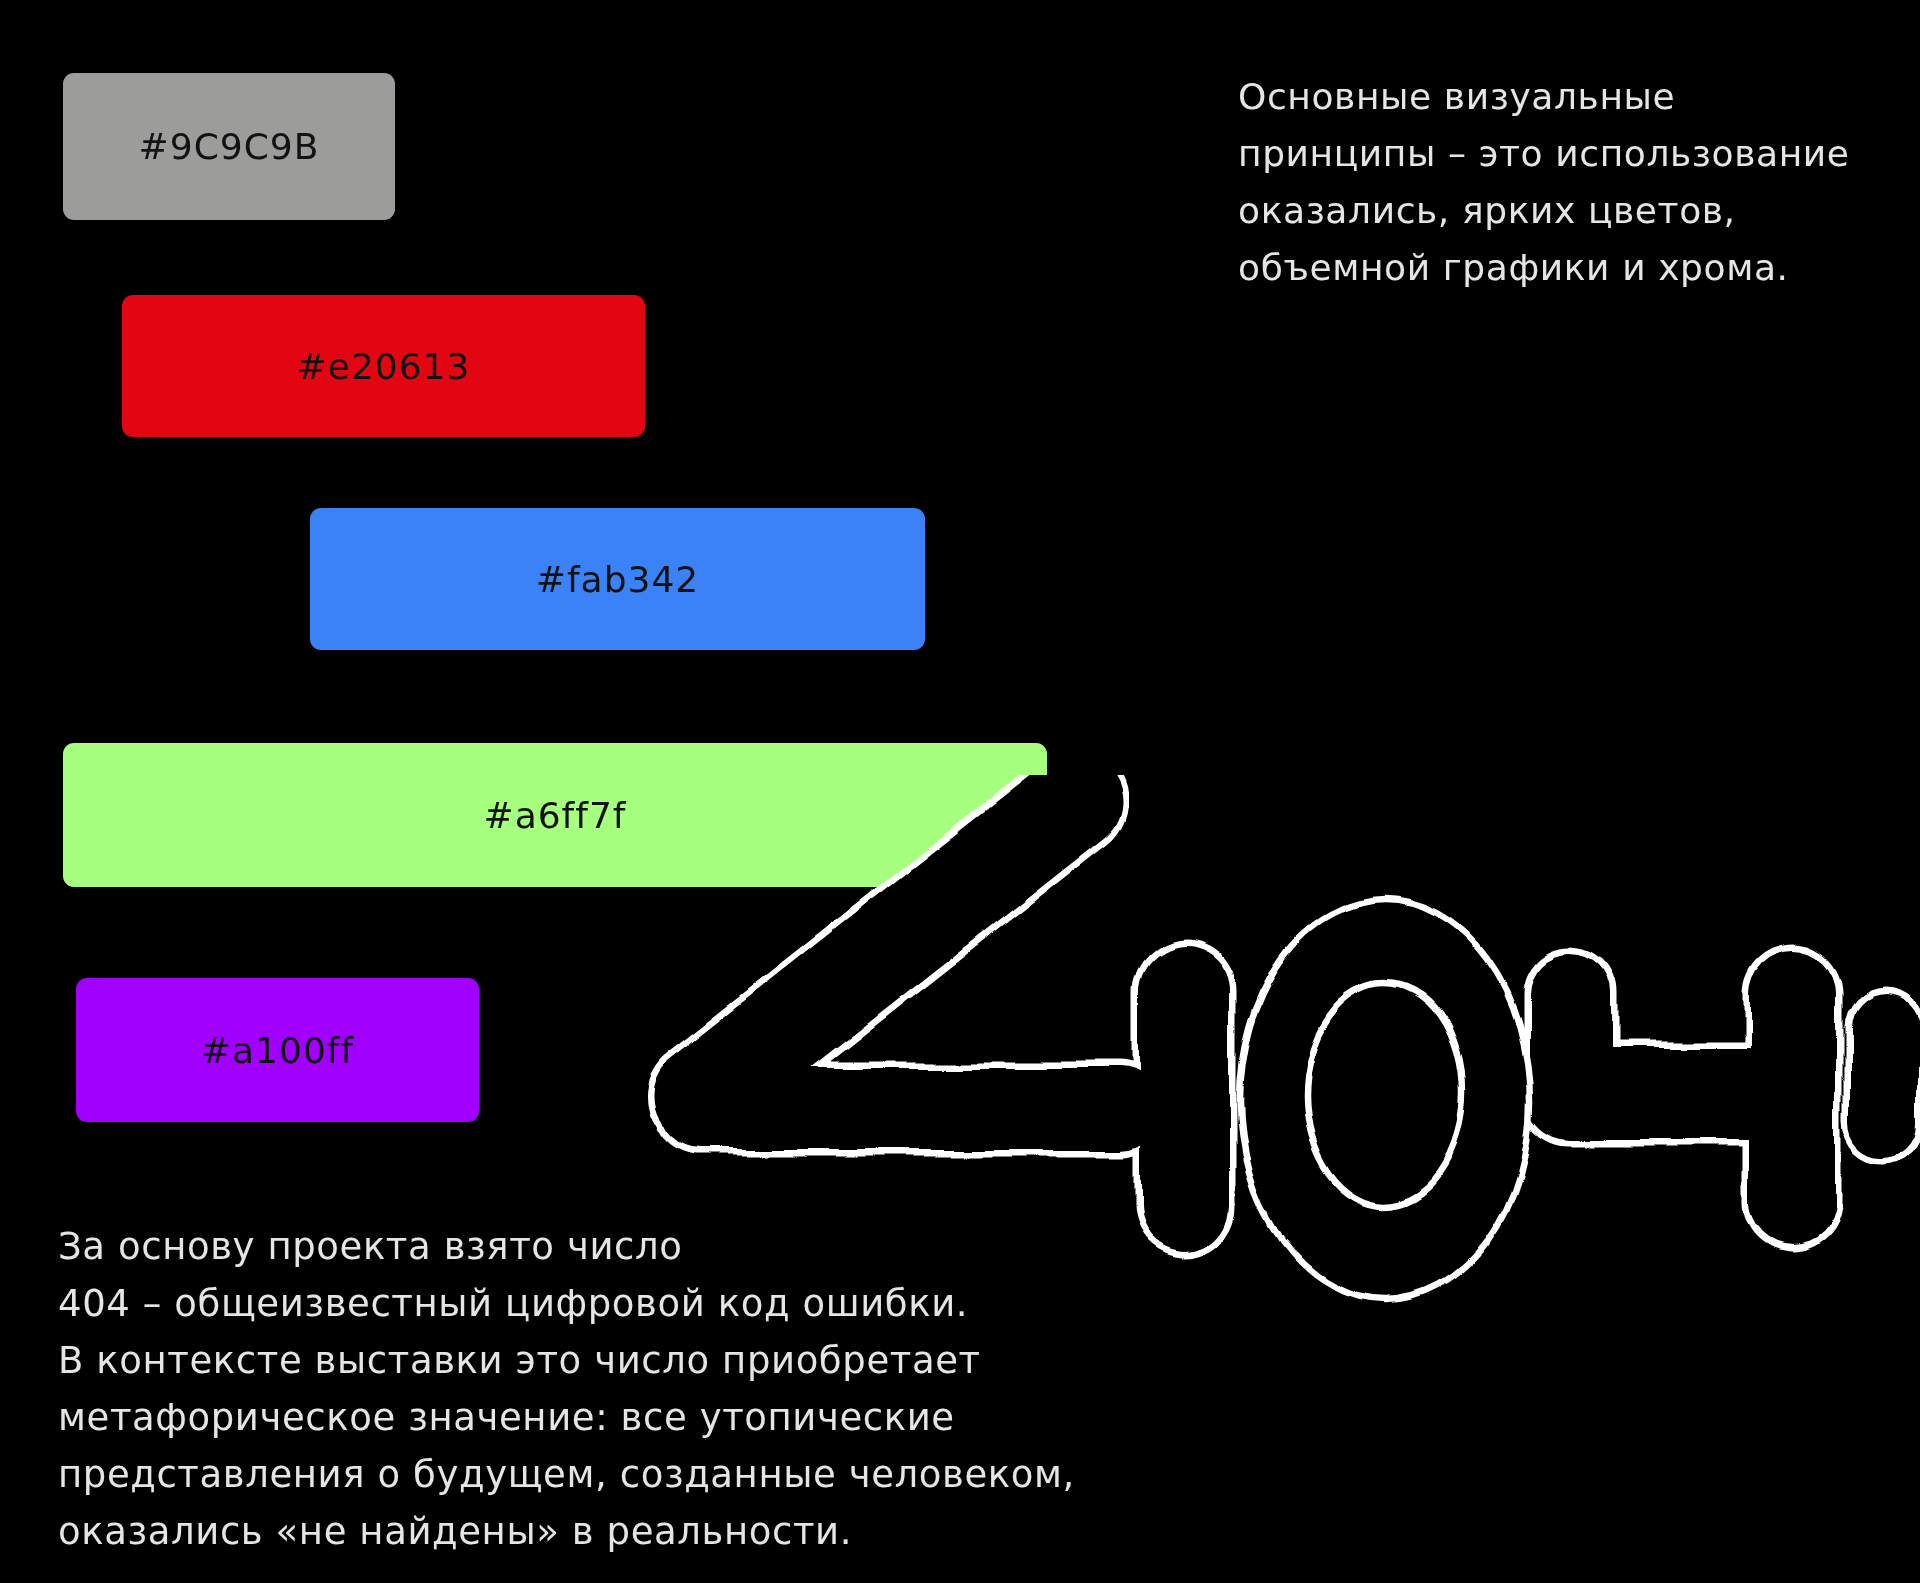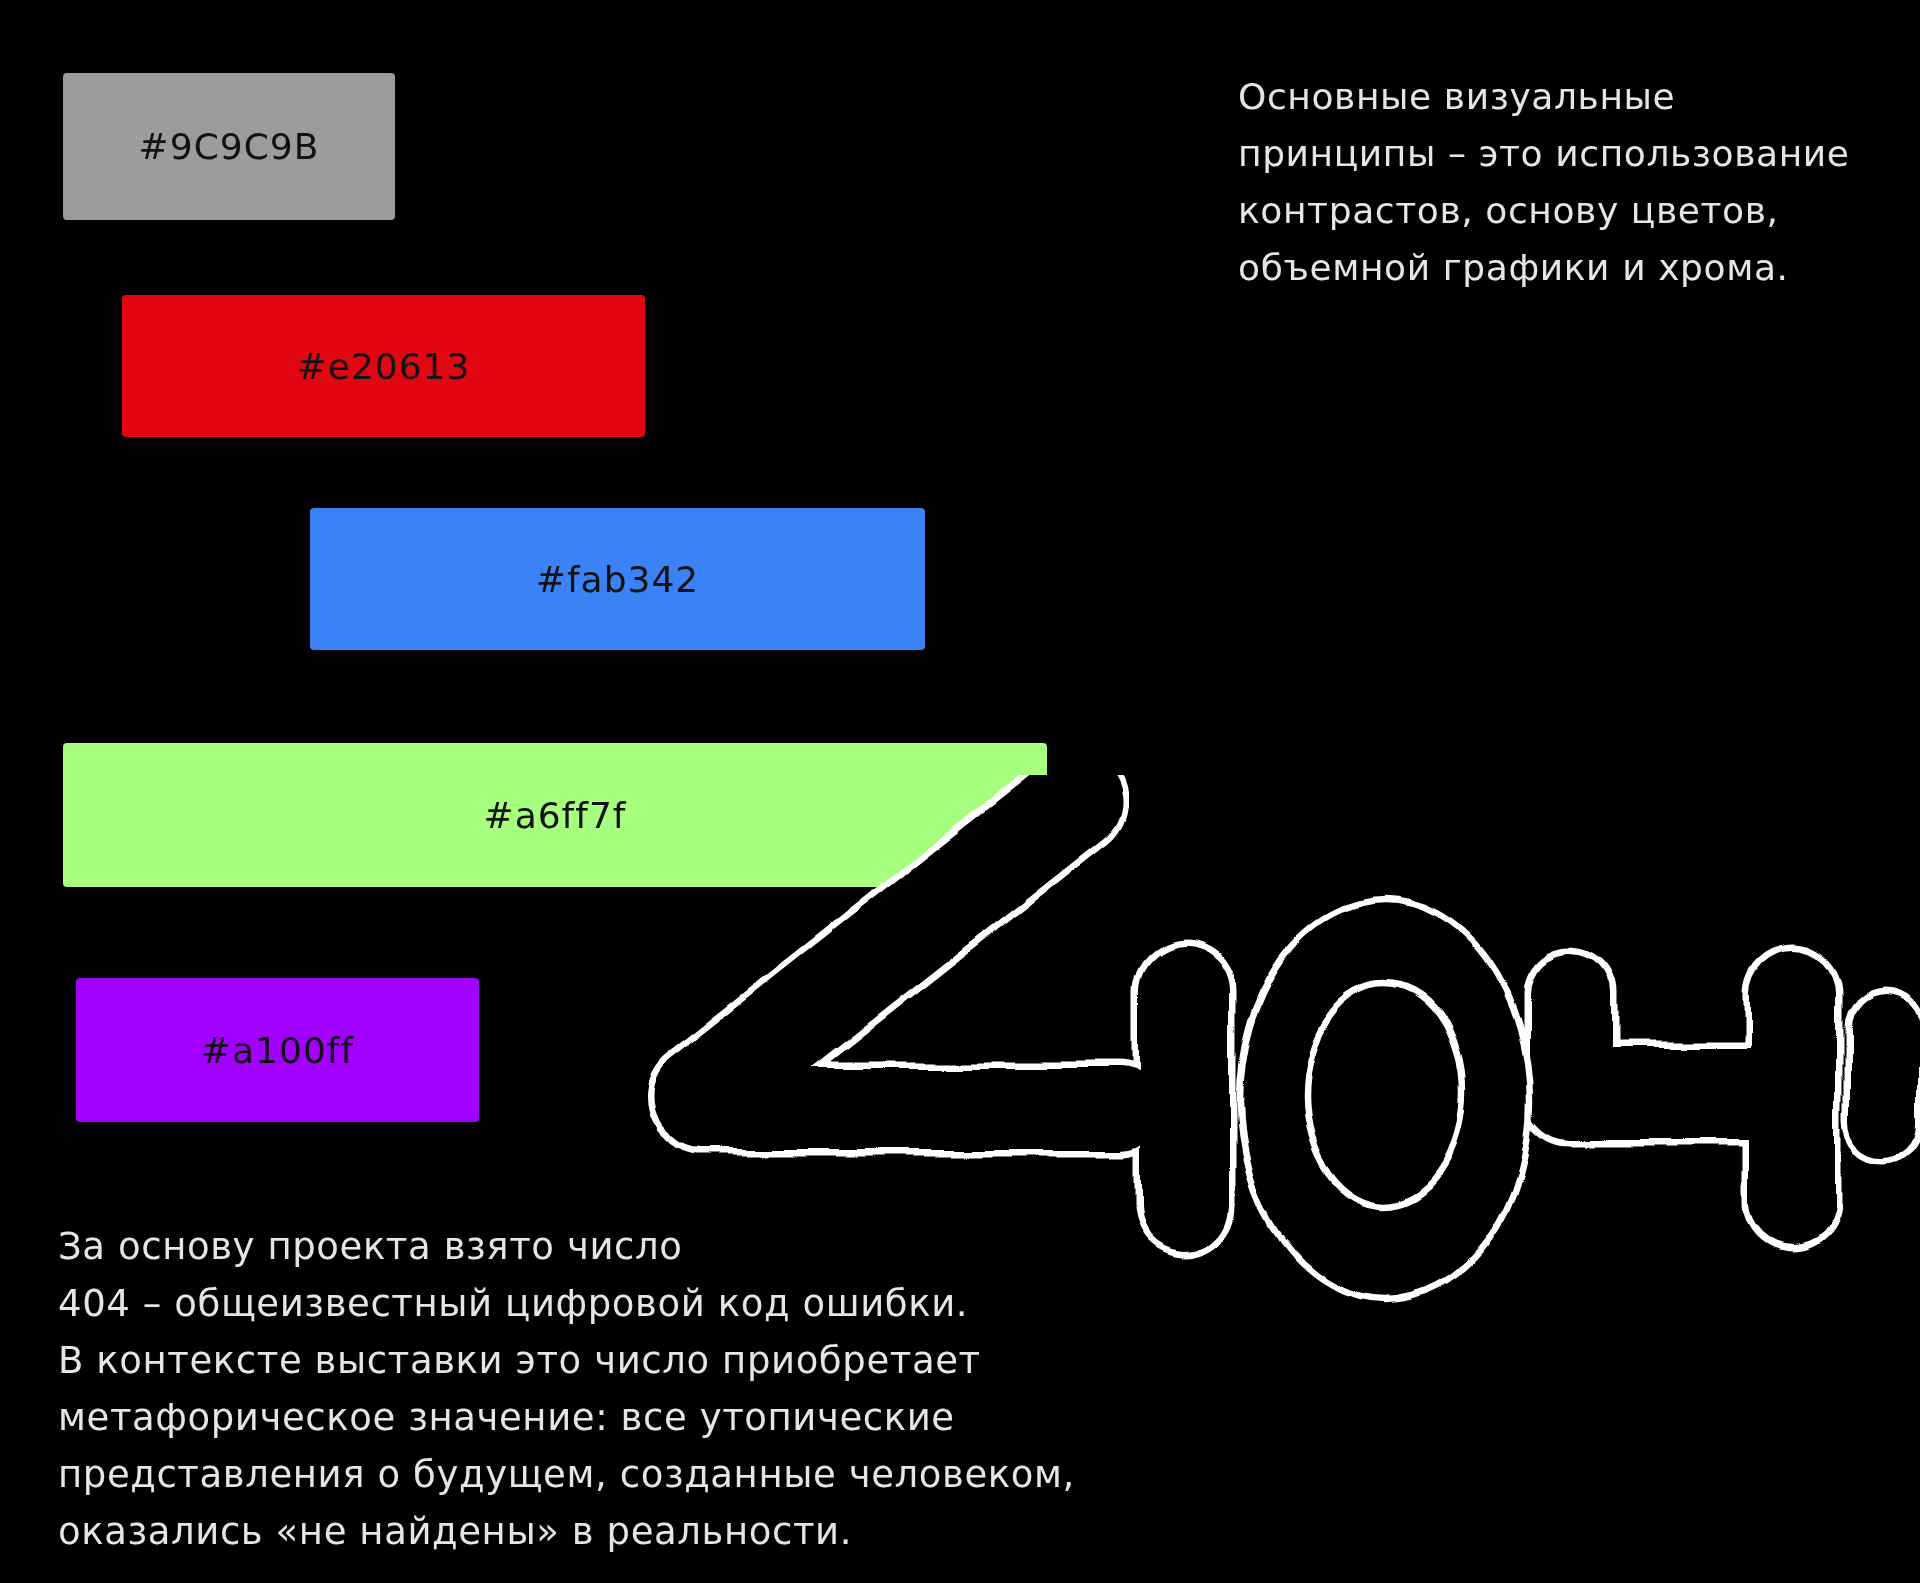--- a/index.html
+++ b/index.html
@@ -10,21 +10,21 @@
   #canvas {
     position: relative;
     width: 1920px;
     height: 1583px;
     background: #000;
     overflow: hidden;
     font-family: "DejaVu Sans", sans-serif;
   }
   .swatch {
     position: absolute;
-    border-radius: 4px;
+    border-radius: 11px;
     display: flex;
     align-items: center;
     justify-content: center;
     z-index: 1;
   }
   .swatch .label {
     font-size: 36px;
     letter-spacing: 1px;
     color: #121212;
   }
@@ -110,21 +110,21 @@
       </g>
 
       <ellipse cx="1385" cy="1100" rx="145" ry="200" fill="#000000" stroke="#ffffff" stroke-width="6.5"></ellipse>
       <ellipse cx="1385" cy="1095" rx="80" ry="112" fill="#000000" stroke="#ffffff" stroke-width="6.5"></ellipse>
     </g>
   </svg>
 
   <div class="paragraph" id="principles-text">
     <div>Основные визуальные</div>
     <div>принципы – это использование</div>
-    <div>контрастов, основу цветов,</div>
+    <div>оказались, ярких цветов,</div>
     <div>объемной графики и хрома.</div>
   </div>
 
   <div class="paragraph" id="description-text">
     <div>За основу проекта взято число</div>
     <div>404 – общеизвестный цифровой код ошибки.</div>
     <div>В контексте выставки это число приобретает</div>
     <div>метафорическое значение: все утопические</div>
     <div>представления о будущем, созданные человеком,</div>
     <div>оказались «не найдены» в реальности.</div>

